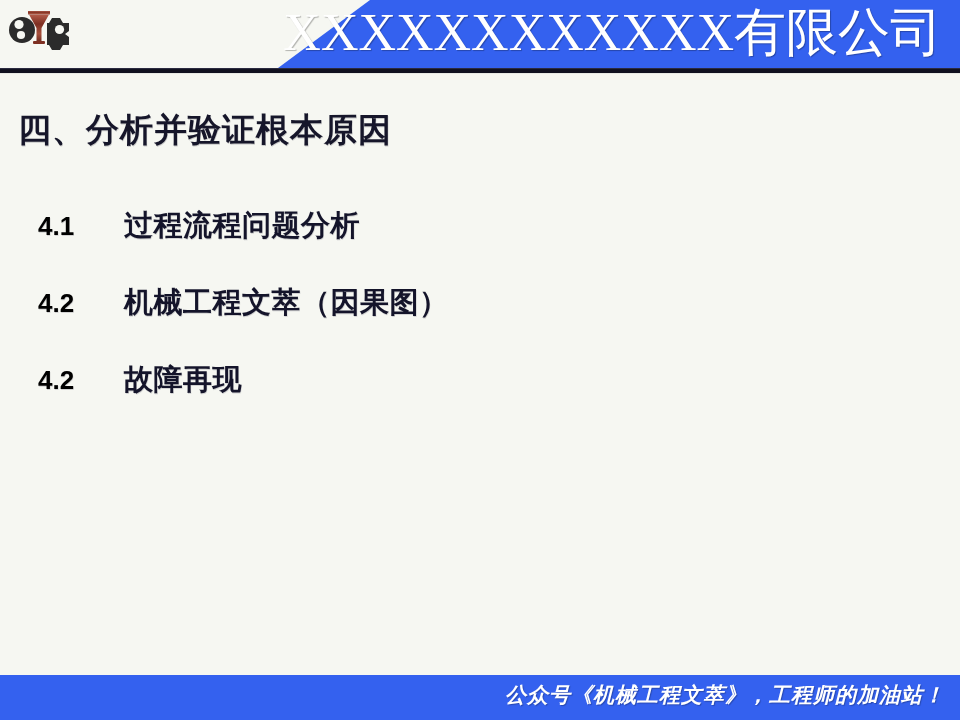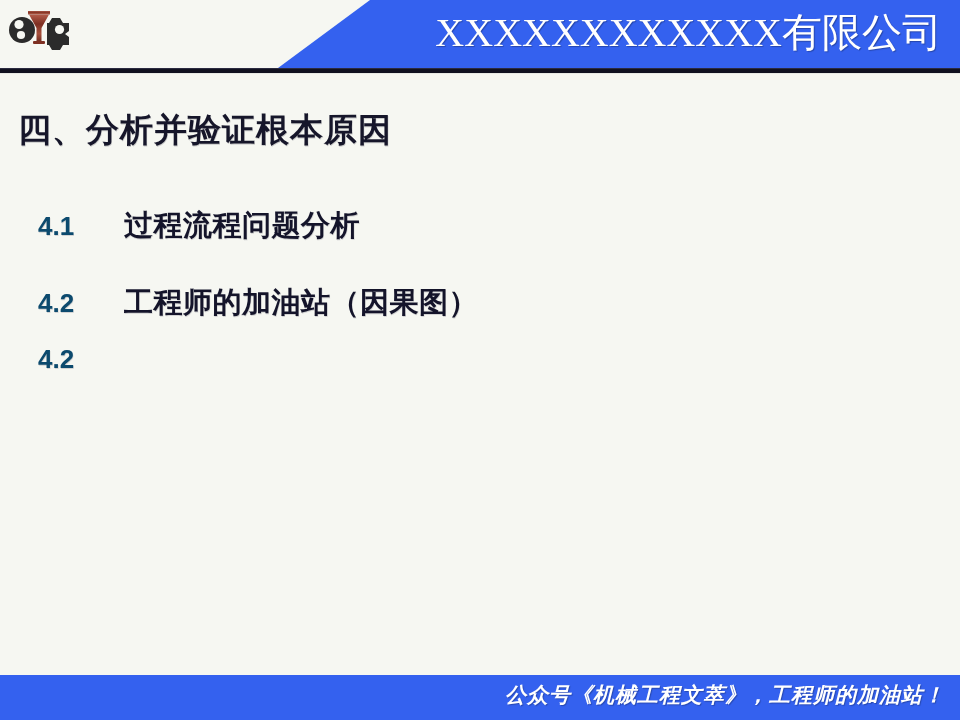--- a/index.html
+++ b/index.html
@@ -40,21 +40,21 @@
     clip-path: polygon(370px 0, 960px 0, 960px 68px, 278px 68px);
   }
   .header-title {
     position: absolute;
     right: 18px;
     top: 2px;
     height: 64px;
     line-height: 62px;
     color: #ffffff;
     font-family: "Liberation Serif", "DejaVu Serif", serif;
-    font-size: 40px;
+    font-size: 52px;
     letter-spacing: 0px;
     white-space: nowrap;
     text-shadow: 1px 1px 1px rgba(0,0,0,0.28);
   }
   .header-rule {
     position: absolute;
     left: 0;
     top: 68px;
     width: 960px;
     height: 6px;
@@ -103,21 +103,21 @@
     display: flex;
     align-items: baseline;
     height: 77px;
   }
   .toc-num {
     width: 86px;
     flex: 0 0 86px;
     font-family: "Liberation Sans", "DejaVu Sans", sans-serif;
     font-size: 26px;
     font-weight: 700;
-    color: #0c4a6e;
+    color: #000000;
     letter-spacing: 0px;
     text-shadow: 0.6px 0.6px 0 rgba(130,130,140,0.3);
   }
   .toc-text {
     font-family: "Liberation Serif", "DejaVu Serif", serif;
     font-size: 29px;
     font-weight: 600;
     color: #14142a;
     letter-spacing: 0.5px;
     white-space: nowrap;
@@ -200,25 +200,26 @@
 
     <div class="toc">
 
       <div class="toc-item">
         <span class="toc-num">4.1</span>
         <span class="toc-text"><span>过程流程问题分析</span><b></b><span></span></span>
       </div>
 
       <div class="toc-item">
         <span class="toc-num">4.2</span>
-        <span class="toc-text"><span>工程师的加油站（因果图）</span><b></b><span></span></span>
+        <span class="toc-text"><span>机械工程文萃（因果图）</span><b></b><span></span></span>
       </div>
 
       <div class="toc-item">
         <span class="toc-num">4.2</span>
+        <span class="toc-text"><span>故障再现</span><b></b><span></span></span>
       </div>
 
 
     </div>
   </div>
 
   <div class="footer">
     <div class="footer-text">公众号《机械工程文萃》，工程师的加油站！</div>
   </div>
 

